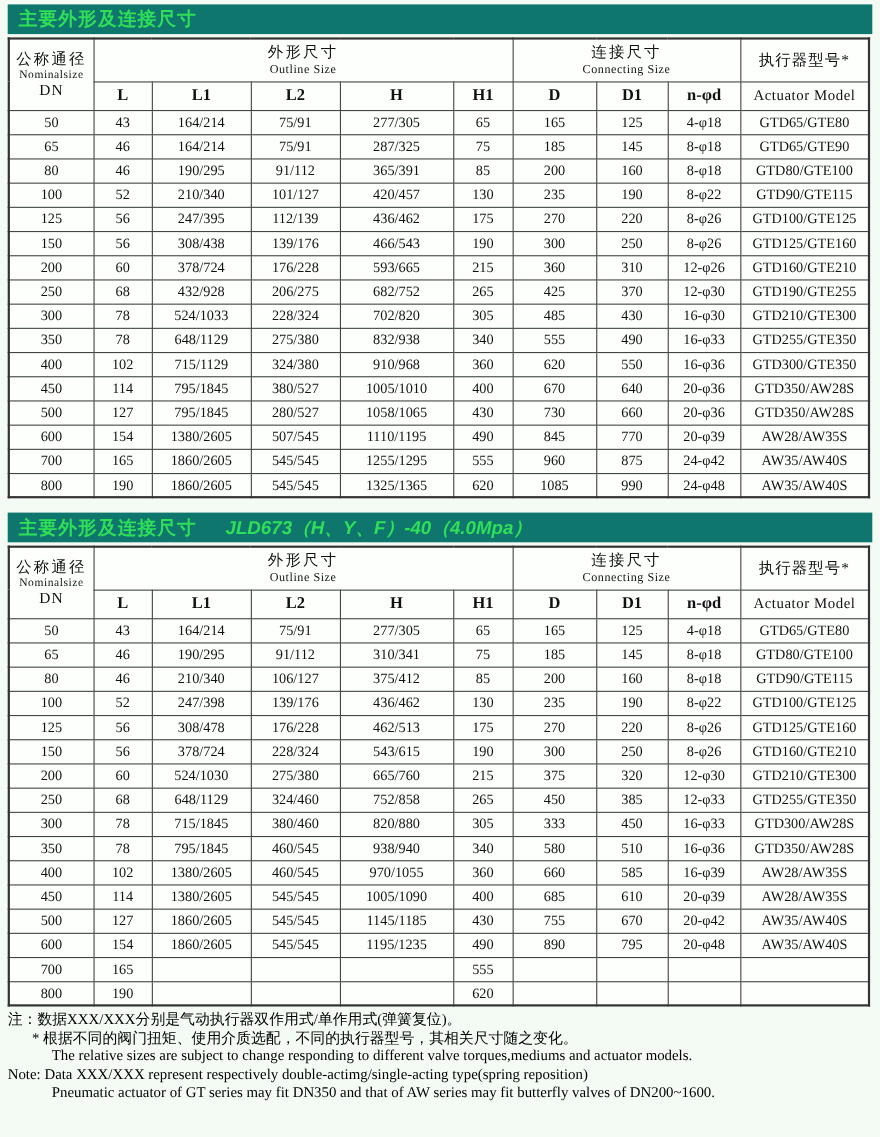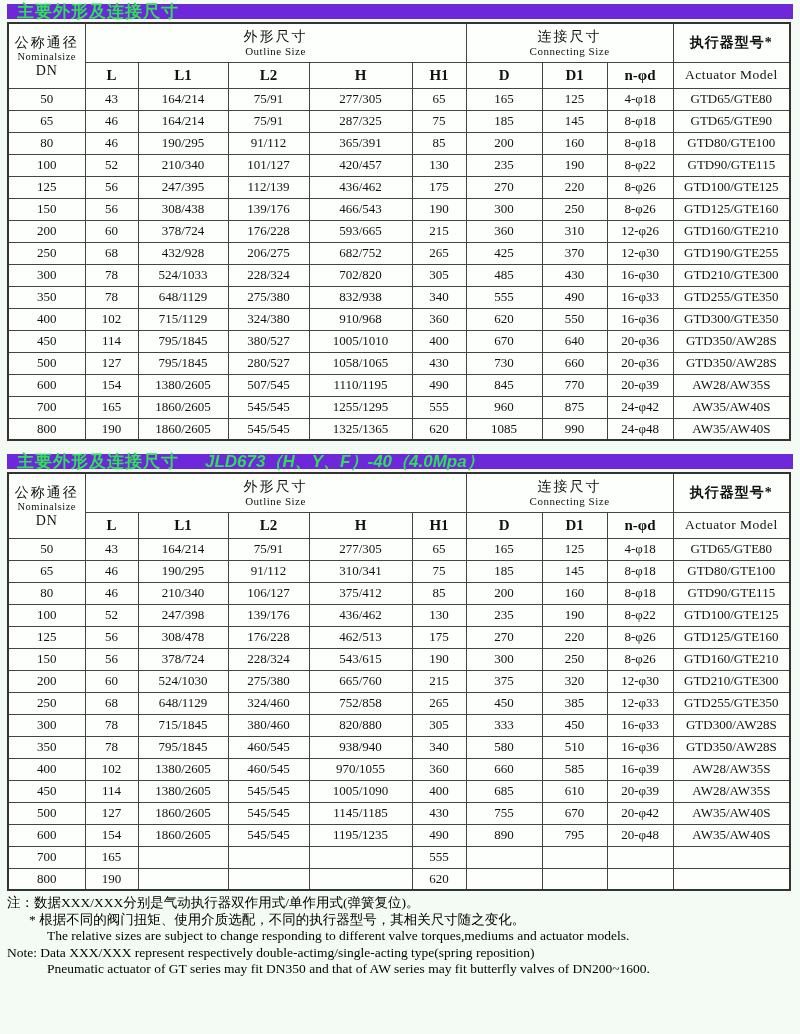--- a/index.html
+++ b/index.html
@@ -7,22 +7,22 @@
   body {
     width: 800px; height: 1034px;
     background: #f4fbf4;
     font-family: "Liberation Serif", "DejaVu Serif", serif;
     color: #111;
     overflow: hidden;
   }
   .page { width: 800px; height: 1034px; padding: 2px 7px 0 7px; }
 
   .title-band {
-    background: #6d28d9;
-    height: 15px;
+    background: #0f766e;
+    height: 27px;
     display: flex;
     align-items: center;
     padding-left: 10px;
     margin: 2px 0 3px 0;
     white-space: nowrap;
   }
   .title-zh {
     color: #2fdf57;
     font-weight: bold;
     font-size: 17px;
@@ -54,21 +54,21 @@
   }
   .dim-table thead tr.group-row th { height: 39px; }
   .dim-table thead tr.sub-row th  { height: 26px; font-size: 15px; font-weight: bold; }
   .dim-table tbody td { height: 22px; font-size: 13px; }
 
   .hdr-zh { font-size: 14px; letter-spacing: 2px; line-height: 16px; font-weight: normal; display: block; }
   .hdr-en { font-size: 11px; line-height: 12px; font-weight: normal; display: block; letter-spacing: 0.5px; }
   .hdr-dn { font-size: 14px; line-height: 15px; font-weight: normal; display: block; letter-spacing: 1px; }
   .col1-hdr .hdr-zh { line-height: 17px; }
   .col1-hdr .hdr-en { font-size: 10.5px; }
-  .actuator-hdr { font-size: 14px; letter-spacing: 1px; font-weight: bold; }
+  .actuator-hdr { font-size: 14px; letter-spacing: 1px; font-weight: normal; }
 
   .notes { margin-top: 4px; font-size: 13.5px; line-height: 16.5px; color: #000; }
   .notes .note-line { white-space: nowrap; }
   .notes .indent-1 { padding-left: 22px; }
   .notes .indent-2 { padding-left: 40px; }
 </style>
 </head>
 <body>
 
 <div class="page">

